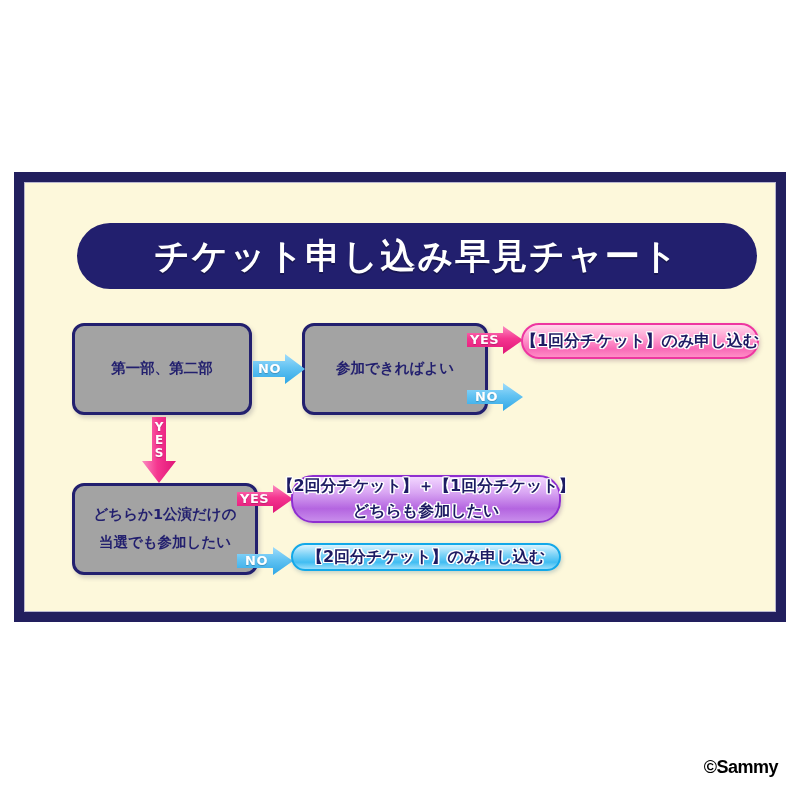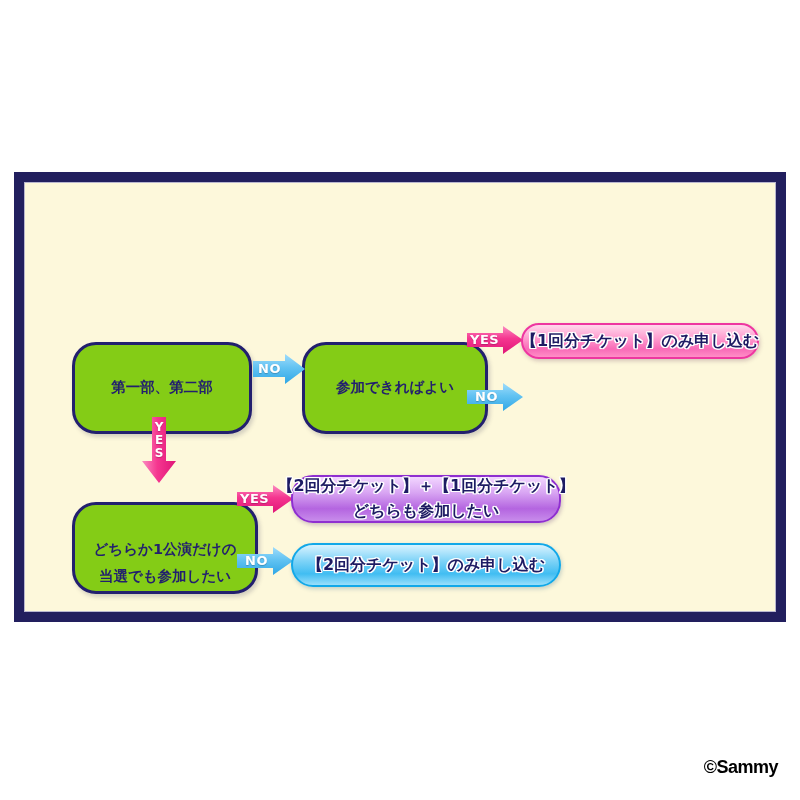--- a/index.html
+++ b/index.html
@@ -43,40 +43,39 @@
     font-size:35px;
     font-weight:bold;
     letter-spacing:2px;
     white-space:nowrap;
     text-shadow:0 2px 0 rgba(0,0,0,.25);
   }
 
   
   .q-box{
     position:absolute;
-    background:#84cc16;
+    background:#a3a3a3;
     border:3px solid #221f6e;
-    border-radius:24px;
+    border-radius:12px;
     box-sizing:border-box;
     display:flex;flex-direction:column;
     align-items:center;justify-content:center;
     box-shadow:2px 3px 4px rgba(60,60,90,.22);
-    margin-top:19px;
   }
   .q-box .line{
     color:#221f6e;
     font-size:14.5px;
     font-weight:bold;
     line-height:1.9;
     white-space:nowrap;
   }
 
   #q-box-1{left:47px;  top:140px; width:180px; height:92px;}
   #q-box-2{left:277px; top:140px; width:186px; height:92px;}
-  #q-box-3{left:47px;  top:300px; width:186px; height:92px;justify-content:flex-end;}
+  #q-box-3{left:47px;  top:300px; width:186px; height:92px;}
 
   
   .r-pill{
     position:absolute;
     border-radius:22px;
     box-sizing:border-box;
     display:flex;flex-direction:column;
     align-items:center;justify-content:center;
     text-align:center;
   }
@@ -109,21 +108,21 @@
   }
   
   #r-purple{
     left:266px;top:292px;width:270px;height:48px;
     border:2px solid #8f2fd0;
     background:linear-gradient(to bottom,#f2d6ff 0%,#d9a6f3 35%,#b465e0 72%,#c88ceb 100%);
     box-shadow:1px 2px 4px rgba(80,40,110,.28);
   }
   
   #r-blue{
-    left:266px;top:360px;width:270px;height:44px;
+    left:266px;top:360px;width:270px;height:28px;
     border:2px solid #12a8e8;
     background:linear-gradient(to bottom,#d9f3ff 0%,#7ed3f7 40%,#41bdf2 72%,#9adffb 100%);
     box-shadow:1px 2px 4px rgba(30,90,130,.25);
   }
 
   
   .arrow{position:absolute;}
   .arrow svg{display:block;}
   .arrow-label{
     position:absolute;
@@ -151,20 +150,23 @@
     font-family:"Liberation Sans",sans-serif;
     letter-spacing:-.5px;
   }
 </style>
 </head>
 <body>
 
 <div id="chart-frame">
   <div id="chart-canvas">
 
+    <div id="title-pill">
+      <span id="title-text">チケット申し込み早見チャート</span>
+    </div>
 
     <div class="q-box" id="q-box-1">
       <span class="line">第一部、第二部</span>
     </div>
 
     <div class="q-box" id="q-box-2">
       <span class="line">参加できればよい</span>
     </div>
 
     <div class="q-box" id="q-box-3">

